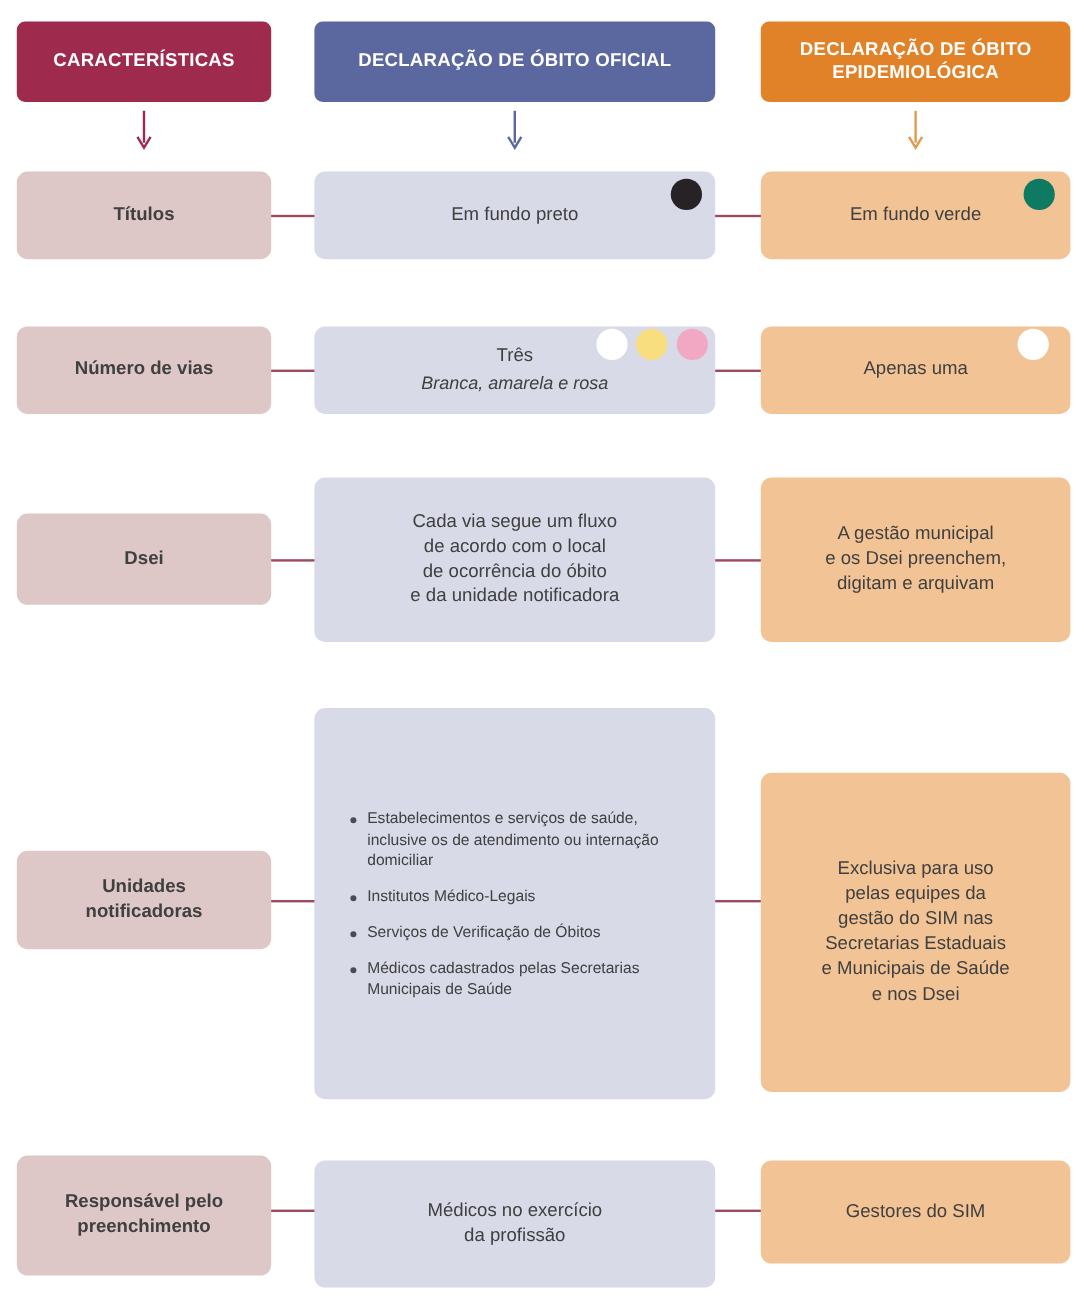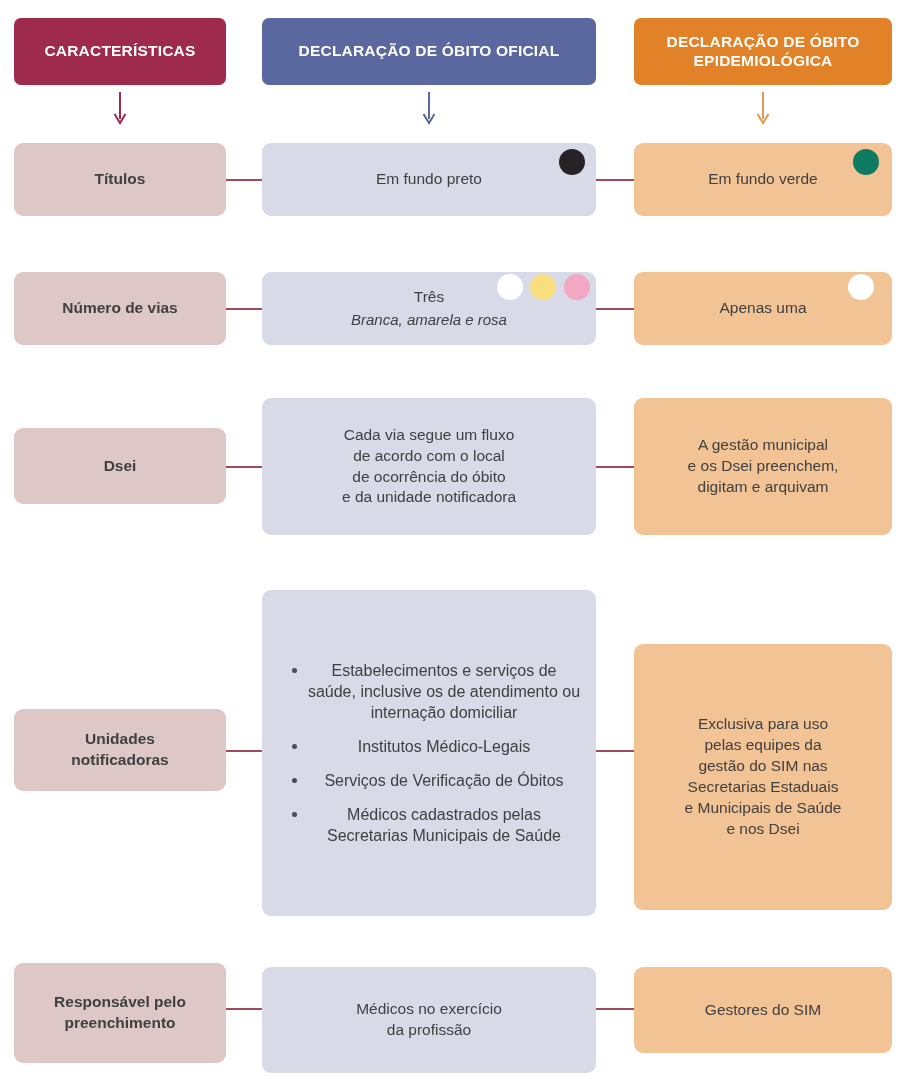--- a/index.html
+++ b/index.html
@@ -98,22 +98,22 @@
   
   ul.bullet-list {
     margin: 0;
     padding: 0 14px 0 30px;
     list-style: none;
     width: 100%;
     box-sizing: border-box;
   }
   ul.bullet-list li {
     position: relative;
-    text-align: center;
-    font-size: 16px;
+    text-align: left;
+    font-size: 13px;
     line-height: 1.32;
     margin-bottom: 13px;
     padding-left: 14px;
   }
   ul.bullet-list li:last-child { margin-bottom: 0; }
   ul.bullet-list li::before {
     content: "";
     position: absolute;
     left: 0;
     top: 8px;

